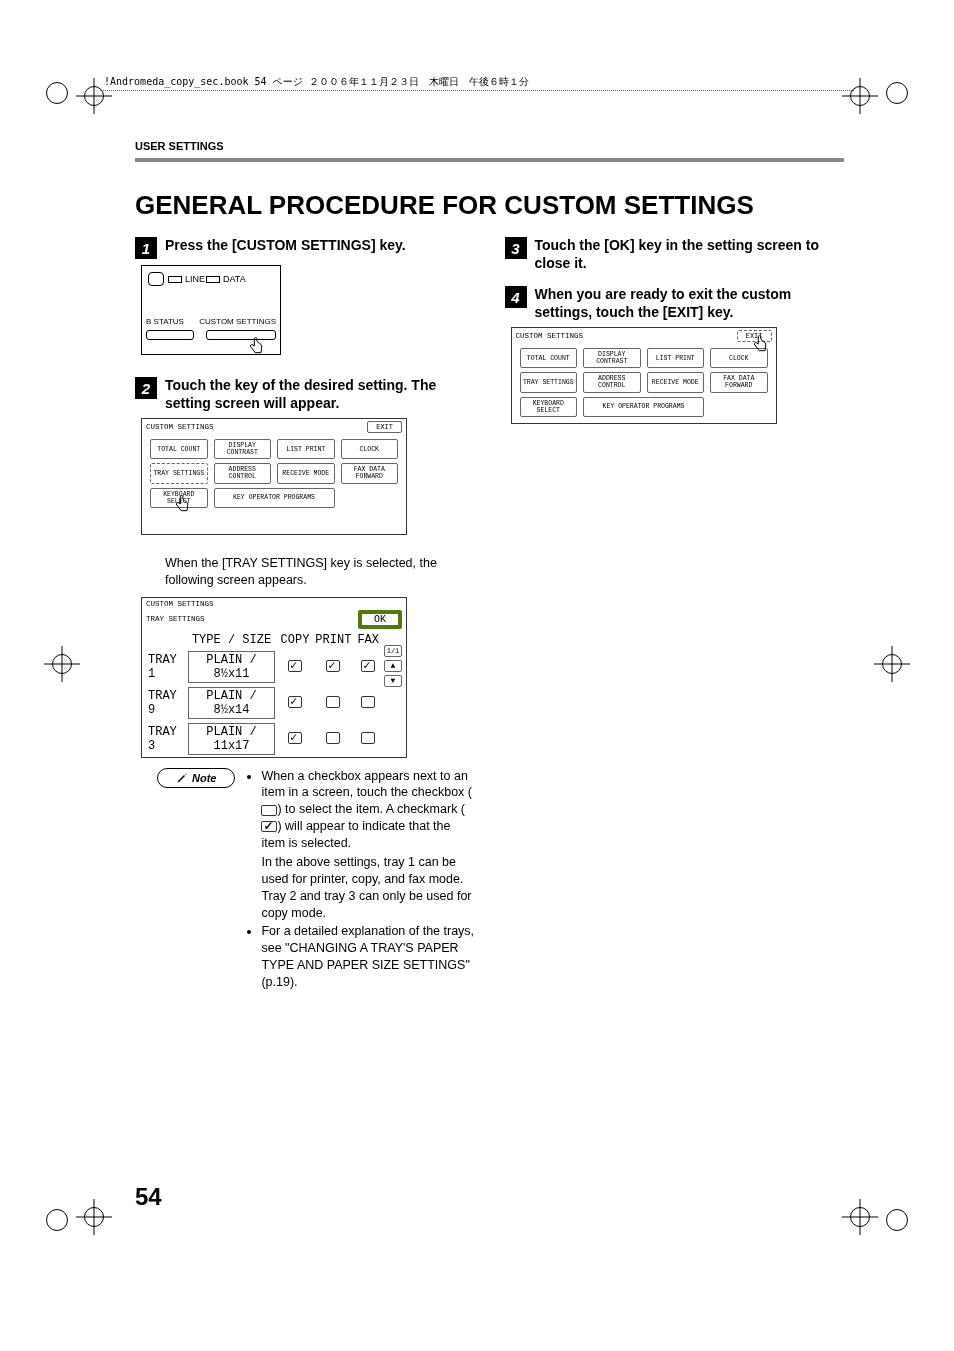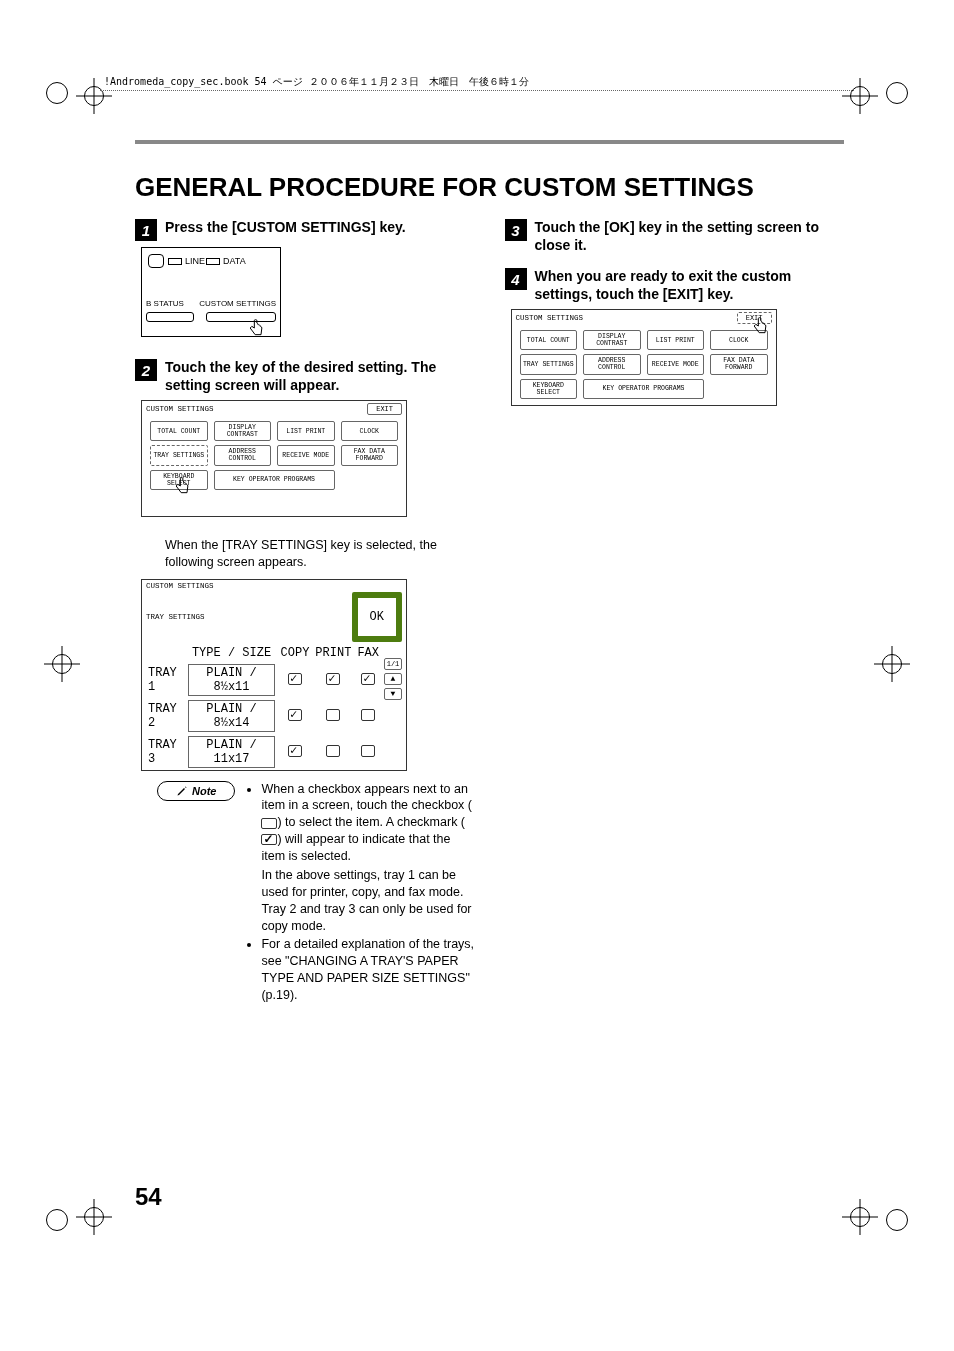--- a/index.html
+++ b/index.html
@@ -75,21 +75,21 @@
   .panel-box .bigbtn { border:1px solid #000; border-radius:3px; height:10px; position:absolute; bottom: 14px;}
 
   .lcd {
     border: 1px solid #333; width: 266px;
     font-family: "Courier New", monospace; font-size: 7.5px;
     margin-left: 6px; margin-bottom: 10px;
     background:#fff;
   }
   .lcd-bar { padding: 2px 4px; display:flex; justify-content:space-between; align-items:center;}
   .lcd-exit { border:1px solid #666; border-radius:2px; padding: 1px 8px; font-size:7px;}
-  .lcd-ok { border:6px solid #4d7c0f; border-radius:2px; padding: 12px 12px; font-size:12px;}
+  .lcd-ok { border:4px solid #4d7c0f; border-radius:2px; padding: 0px 12px; font-size:10px;}
   .lcd-grid { display:grid; grid-template-columns: repeat(4, 1fr); gap: 4px 6px; padding: 4px 8px 6px;}
   .lcd-cell { border:1px solid #666; border-radius:2px; padding: 2px 2px; text-align:center; font-size:6.5px; line-height:1.1; min-height:16px; display:flex; align-items:center; justify-content:center;}
   .lcd-cell.dash { border-style: dashed; }
   .lcd-wide { grid-column: span 2; }
 
   .lcd-table { width:100%; font-size:12px; border-collapse:separate; border-spacing: 0;}
   .lcd-table th, .lcd-table td { padding: 2px 3px; text-align:center; font-weight:normal;}
   .lcd-table td.lab { text-align:left; padding-left:6px;}
   .chk { display:inline-block; width:14px; height:12px; border:1.5px solid #333; border-radius:2px; position:relative; vertical-align:middle;}
   .chk.on::after { content:"✓"; position:absolute; left:1px; top:-3px; font-size:12px; font-weight:bold;}
@@ -143,20 +143,21 @@
 <div class="crop-cross" style="bottom:120px; right:80px;">
     <div class="crop-ring"></div>
   </div>
 <div class="crop-circle" style="bottom:120px; right:46px;"></div>
 
 <div class="header-line">
   <span>!Andromeda_copy_sec.book  54 ページ  ２００６年１１月２３日　木曜日　午後６時１分</span>
 </div>
 
 <div class="page">
+  <div class="section-label">USER SETTINGS</div>
   <div class="hr-thick"></div>
   <div class="title">GENERAL PROCEDURE FOR CUSTOM SETTINGS</div>
 
   <div class="columns">
 
     <div class="col">
 
       <div class="step-head">
         <div class="step-num">1</div>
         <div class="step-title">Press the [CUSTOM SETTINGS] key.</div>
@@ -242,21 +243,21 @@
               <th>FAX</th>
             </tr>
             <tr>
               <td class="lab">TRAY 1</td>
               <td><span class="pill">PLAIN / 8½x11</span></td>
               <td><span class="chk on"></span></td>
               <td><span class="chk on"></span></td>
               <td><span class="chk on"></span></td>
             </tr>
             <tr>
-              <td class="lab">TRAY 2</td>
+              <td class="lab">TRAY 9</td>
               <td><span class="pill">PLAIN / 8½x14</span></td>
               <td><span class="chk on"></span></td>
               <td><span class="chk"></span></td>
               <td><span class="chk"></span></td>
             </tr>
             <tr>
               <td class="lab">TRAY 3</td>
               <td><span class="pill">PLAIN / 11x17</span></td>
               <td><span class="chk on"></span></td>
               <td><span class="chk"></span></td>

